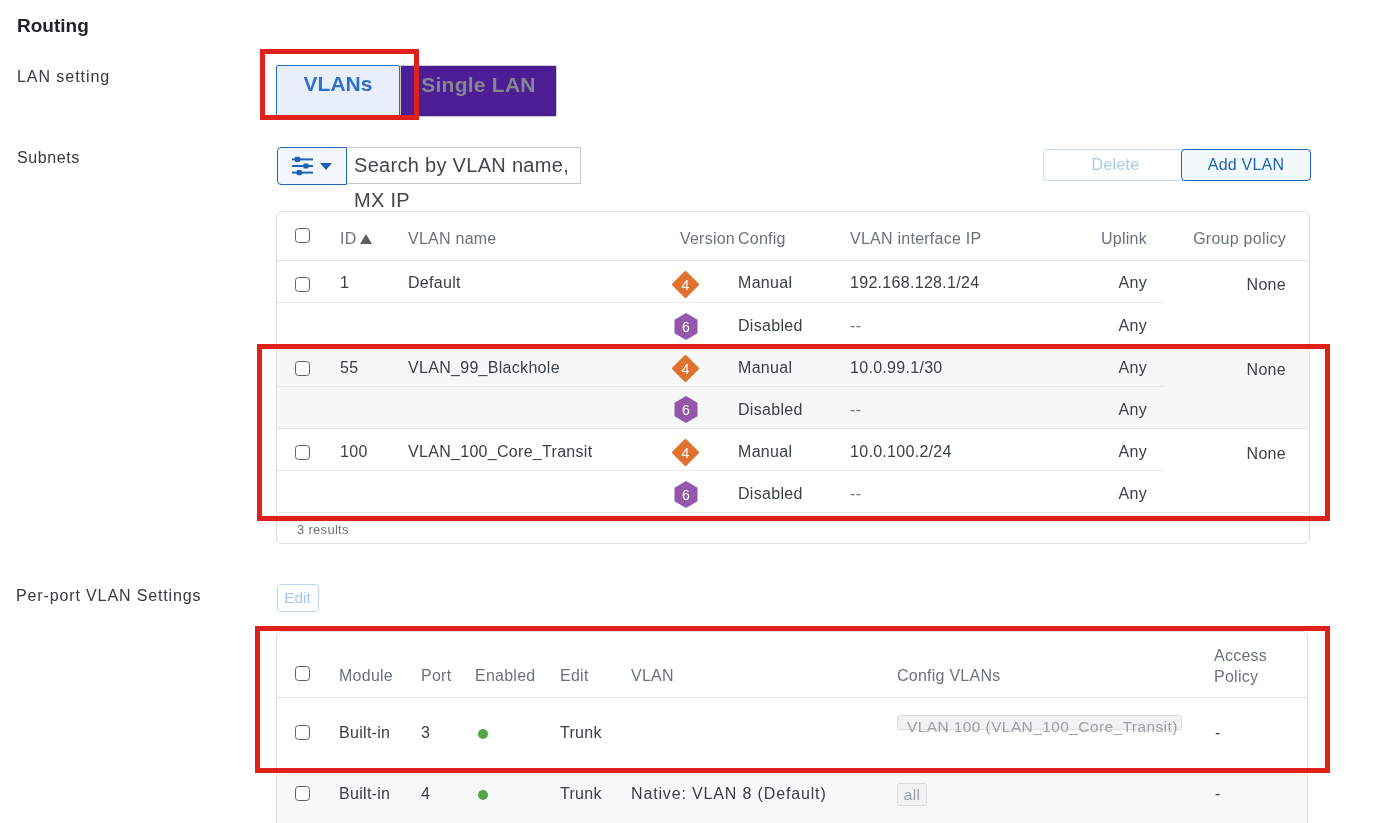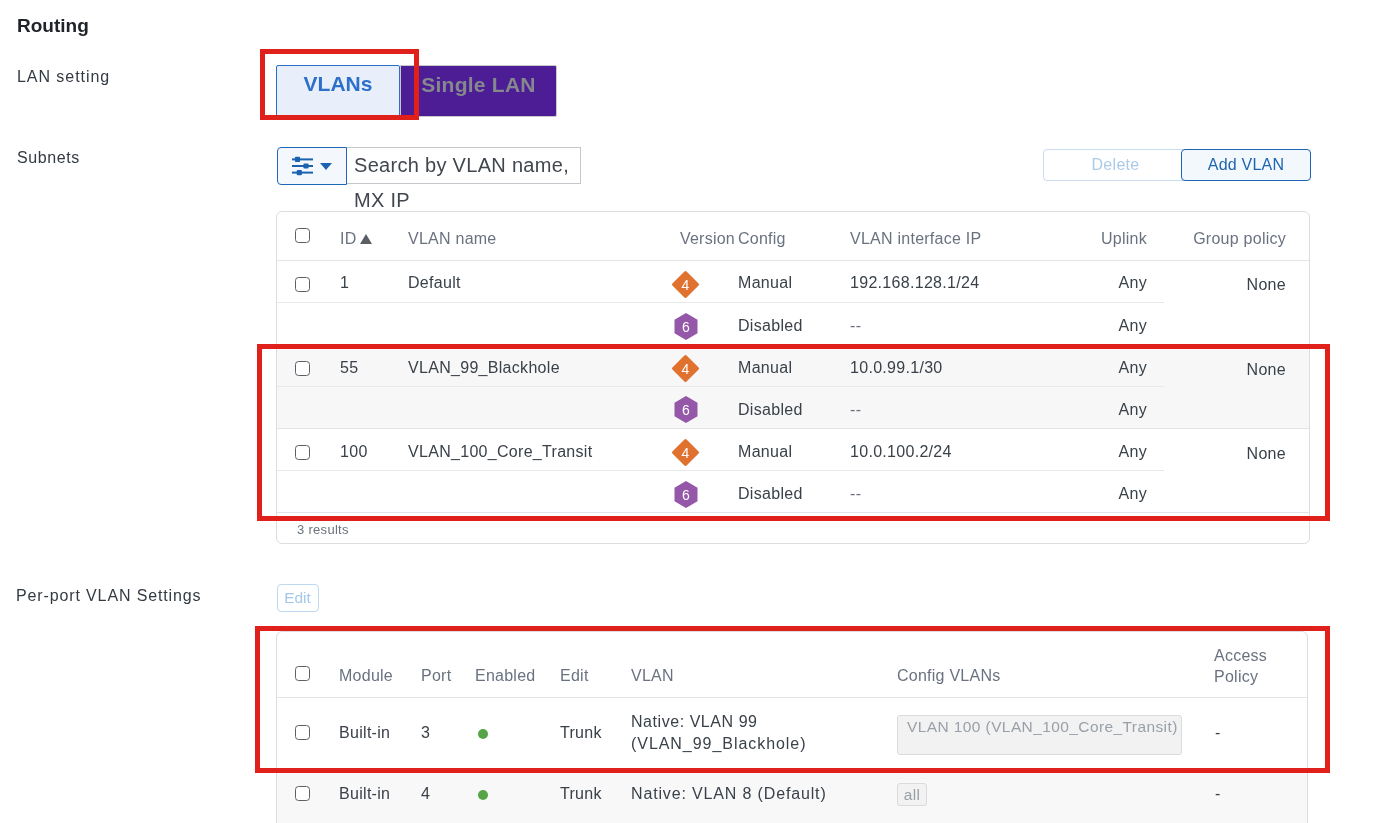--- a/index.html
+++ b/index.html
@@ -171,22 +171,21 @@
   <div class="hdr" style="left:354px; top:34.5px;">VLAN</div>
   <div class="hdr" style="left:620px; top:34.5px;">Config VLANs</div>
   <div class="hdr" style="left:937px; top:12.7px; line-height:21px;">Access<br>Policy</div>
   <div class="sep" style="top:64.5px; width:100%;"></div>
 
   <div class="cb" style="left:18px; top:93px;"></div>
   <div class="cell" style="left:62px; top:91.5px;">Built-in</div>
   <div class="cell" style="left:144px; top:91.5px;">3</div>
   <div class="dot" style="left:201px; top:97px;"></div>
   <div class="cell" style="left:283px; top:91.5px;">Trunk</div>
-  <div class="cell" style="left:354px; top:78.8px; line-height:22px; letter-spacing:0.55px;">Native: VLAN 99<br><span style="letter-spacing:0.95px;">(VLAN_99_Blackhole)</span></div>
-  <div class="tag" style="left:620px; top:83px; width:285px; height:40px; line-height:22px; text-align:left; padding-left:9px;">VLAN 100 (VLAN_100_Core_Transit)</div>
+  <div class="tag" style="left:620px; top:83px; width:285px; height:15px; line-height:22px; text-align:left; padding-left:9px;">VLAN 100 (VLAN_100_Core_Transit)</div>
   <div class="cell" style="left:938px; top:91.5px;">-</div>
 
   <div class="sep" style="top:138.5px; width:100%;"></div>
 
   <div style="position:absolute; left:0; top:139.5px; width:100%; height:70px; background:#f8f8f9;"></div>
   <div class="cb" style="left:18px; top:154px;"></div>
   <div class="cell" style="left:62px; top:152.5px;">Built-in</div>
   <div class="cell" style="left:144px; top:152.5px;">4</div>
   <div class="dot" style="left:201px; top:158px;"></div>
   <div class="cell" style="left:283px; top:152.5px;">Trunk</div>

